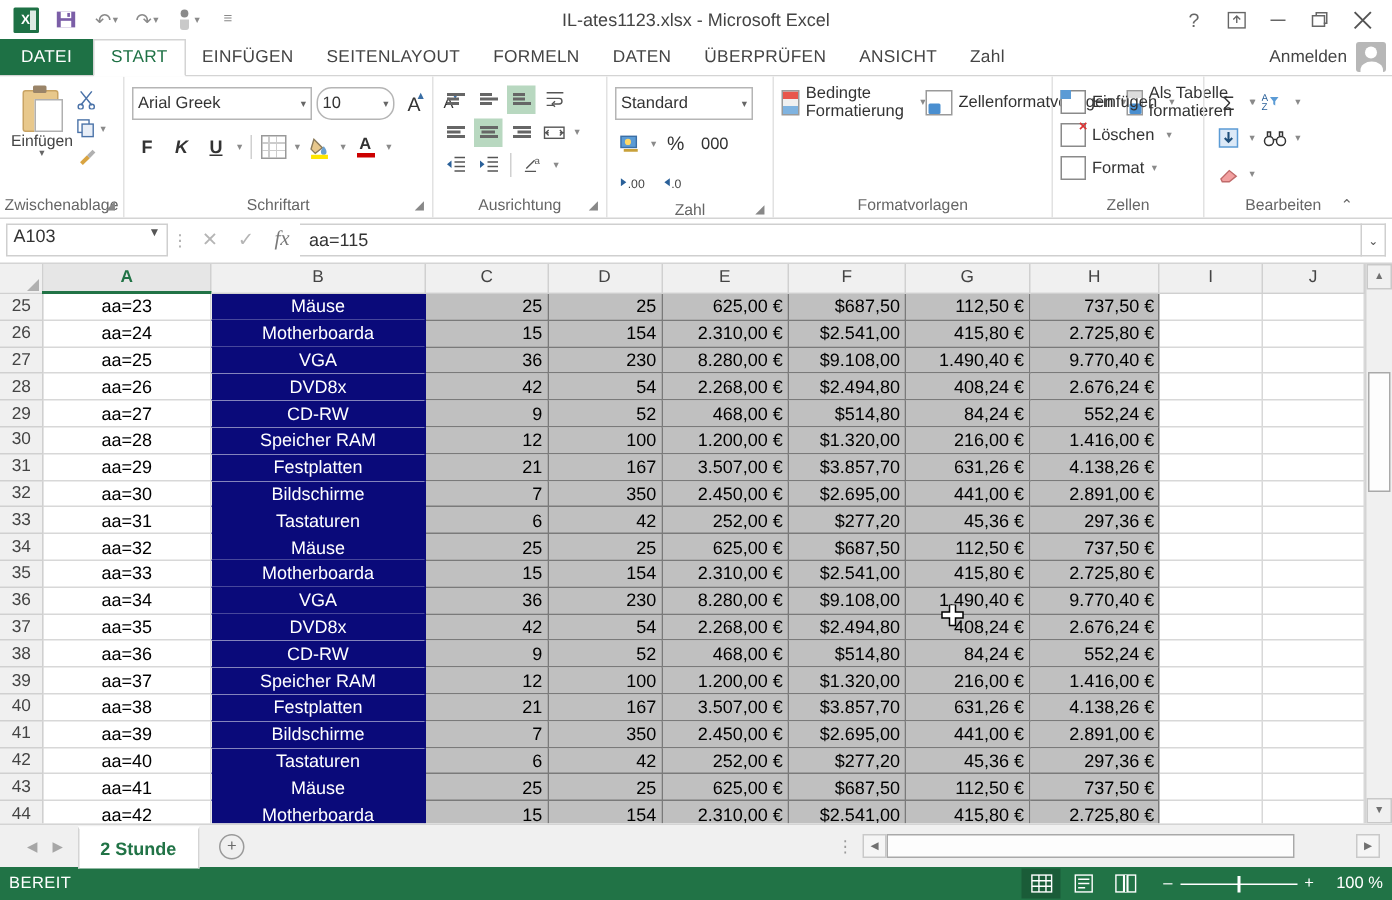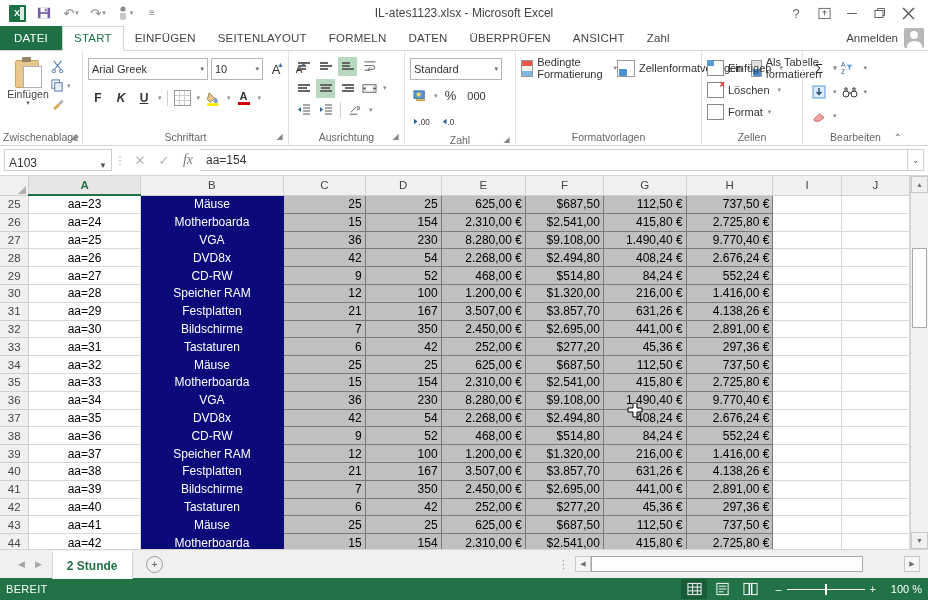--- a/index.html
+++ b/index.html
@@ -57,21 +57,21 @@
   .clip-side .row{height:17px;display:flex;align-items:center;gap:2px;}
   .scissors{color:#4a72a8;font-size:12px;}
 
   
   .fontg{width:195px;}
   .frow{display:flex;align-items:center;gap:3px;height:24px;}
   .finput{height:20px;border:1px solid #b5b5b5;background:#fff;display:flex;align-items:center;padding:0 3px;font-size:11px;color:#333;}
   .finput .val{flex:1;overflow:hidden;white-space:nowrap;}
   .finput .dd{font-size:7px;color:#666;padding-left:3px;}
   .fname{width:112px;}
-  .fsize{width:44px;}
+  .fsize{width:44px;border-radius:10px;}
   .abtn{width:20px;height:20px;display:flex;align-items:center;justify-content:center;font-size:12px;color:#333;position:relative;}
   .abtn .sup{font-size:7px;color:#3a6ea5;position:absolute;right:2px;top:2px;}
   .fbtn{width:20px;height:20px;display:flex;align-items:center;justify-content:center;font-size:12px;color:#333;}
   .sep{width:1px;height:16px;background:#d0d0d0;margin:0 2px;}
   .bord-ic{width:15px;height:14px;border:1px solid #999;background:
      linear-gradient(to right,transparent 4px,#ccc 4px,#ccc 5px,transparent 5px),
      linear-gradient(to right,transparent 9px,#ccc 9px,#ccc 10px,transparent 10px),
      linear-gradient(to bottom,transparent 4px,#ccc 4px,#ccc 5px,transparent 5px),
      linear-gradient(to bottom,transparent 9px,#ccc 9px,#ccc 10px,transparent 10px);}
   .ubar{display:block;height:3px;margin-top:0px;}
@@ -106,21 +106,21 @@
   .cic.del:after{content:"×";position:absolute;right:-2px;top:-4px;color:#d33;font-size:10px;font-weight:bold;}
 
   
   .edg{width:95px;}
   .erow{display:flex;align-items:center;height:22px;gap:2px;}
   .eic{width:22px;height:18px;display:flex;align-items:center;justify-content:center;font-size:13px;color:#333;}
   .collapse{position:absolute;right:6px;bottom:2px;font-size:10px;color:#666;}
 
   
   .fbar{flex:0 0 30px;height:30px;display:flex;align-items:center;background:#fff;padding:3px 4px 4px 4px;box-sizing:border-box;border-bottom:1px solid #d4d4d4;}
-  .namebox{width:108px;height:22px;border:1px solid #cfcfcf;background:#fff;display:flex;align-items:flex-end;padding:0 4px;box-sizing:border-box;font-size:12px;color:#333;}
+  .namebox{width:108px;height:22px;border:1px solid #cfcfcf;background:#fff;display:flex;align-items:flex-start;padding:0 4px;box-sizing:border-box;font-size:12px;color:#333;}
   .namebox .v{flex:1;}
   .namebox .dd{font-size:8px;color:#555;}
   .fbdots{width:16px;text-align:center;color:#aaa;font-size:11px;}
   .fbbtns{display:flex;align-items:center;gap:0;height:22px;}
   .fbb{width:24px;height:22px;display:flex;align-items:center;justify-content:center;color:#b5b5b5;font-size:13px;}
   .fbb.fx{color:#7a7a7a;font-style:italic;font-family:"Liberation Serif",serif;font-size:14px;}
   .finputbar{flex:1;height:22px;border:1px solid #cfcfcf;border-left:none;background:#fff;display:flex;align-items:center;padding:0 6px;box-sizing:border-box;font-size:12px;color:#333;}
   .fbdrop{width:16px;height:22px;display:flex;align-items:center;justify-content:center;color:#555;font-size:8px;border:1px solid #cfcfcf;border-left:none;background:#fff;box-sizing:border-box;}
 
   
@@ -583,21 +583,21 @@
       <span class="v">A103</span>
       <span class="dd">▼</span>
     </div>
     <div class="fbdots">⋮</div>
     <div class="fbbtns">
       <div class="fbb">✕</div>
       <div class="fbb">✓</div>
       <div class="fbb fx">fx</div>
     </div>
     <div class="finputbar">
-      <span>aa=154</span>
+      <span>aa=115</span>
     </div>
     <div class="fbdrop">⌄</div>
   </div>
 
   <div class="gridwrap">
     <div class="gridmain">
       <table class="sheet">
         <thead>
           <tr class="colhead-row">
             <th class="corner">

